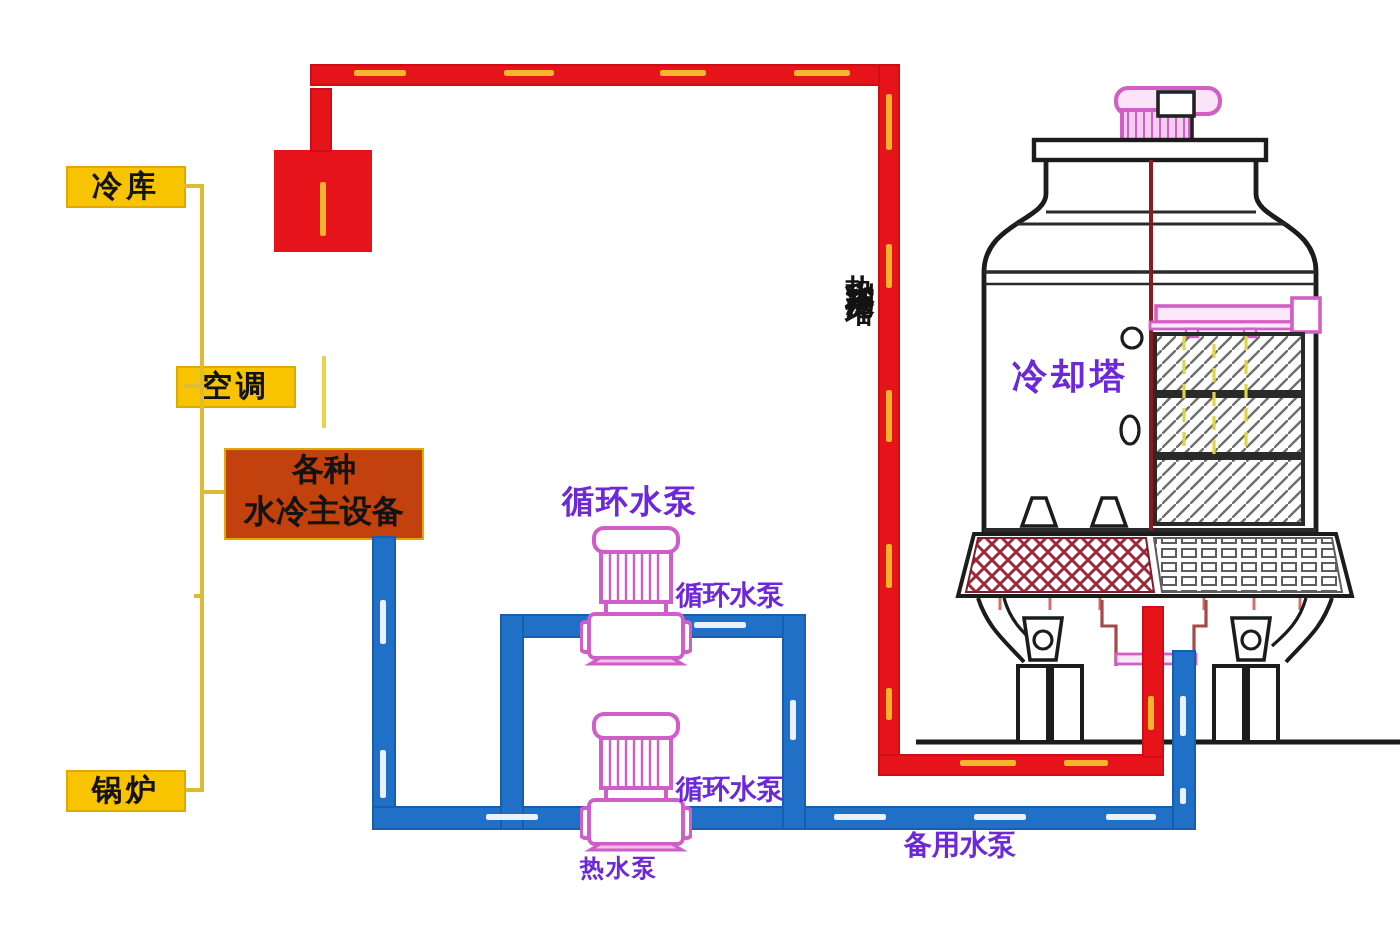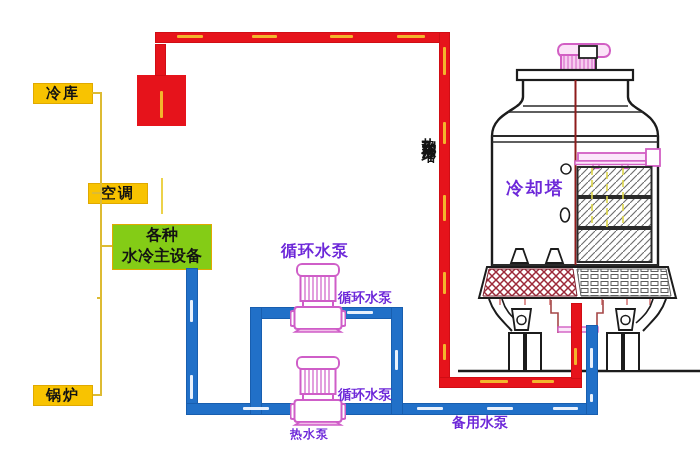--- a/index.html
+++ b/index.html
@@ -9,21 +9,21 @@
   }
   
   .ybox{
     position:absolute;background:#f8c301;border:1px solid #e0a900;
     display:flex;align-items:center;justify-content:center;
     font-weight:bold;color:#131313;box-sizing:border-box;
   }
   .ybox.small{width:60px;height:21px;font-size:15px;letter-spacing:2px;}
   .mainbox{
     position:absolute;left:112px;top:224px;width:100px;height:46px;
-    background:#84cc16;border:1px solid #e0a900;box-sizing:border-box;
+    background:#c2410c;border:1px solid #e0a900;box-sizing:border-box;
     display:flex;flex-direction:column;align-items:center;justify-content:center;
     font-weight:bold;font-size:16px;line-height:21px;color:#131313;z-index:3;
   }
   
   .yline{position:absolute;background:#ddbb33;z-index:1;}
   .yline2{position:absolute;background:#ecd24a;z-index:1;}
   
   .pipe-red{position:absolute;background:#e6131b;z-index:3;
     box-shadow:inset 0 0 0 1px rgba(150,0,5,.28);}
   .pipe-blue{position:absolute;background:#2170c8;z-index:4;

